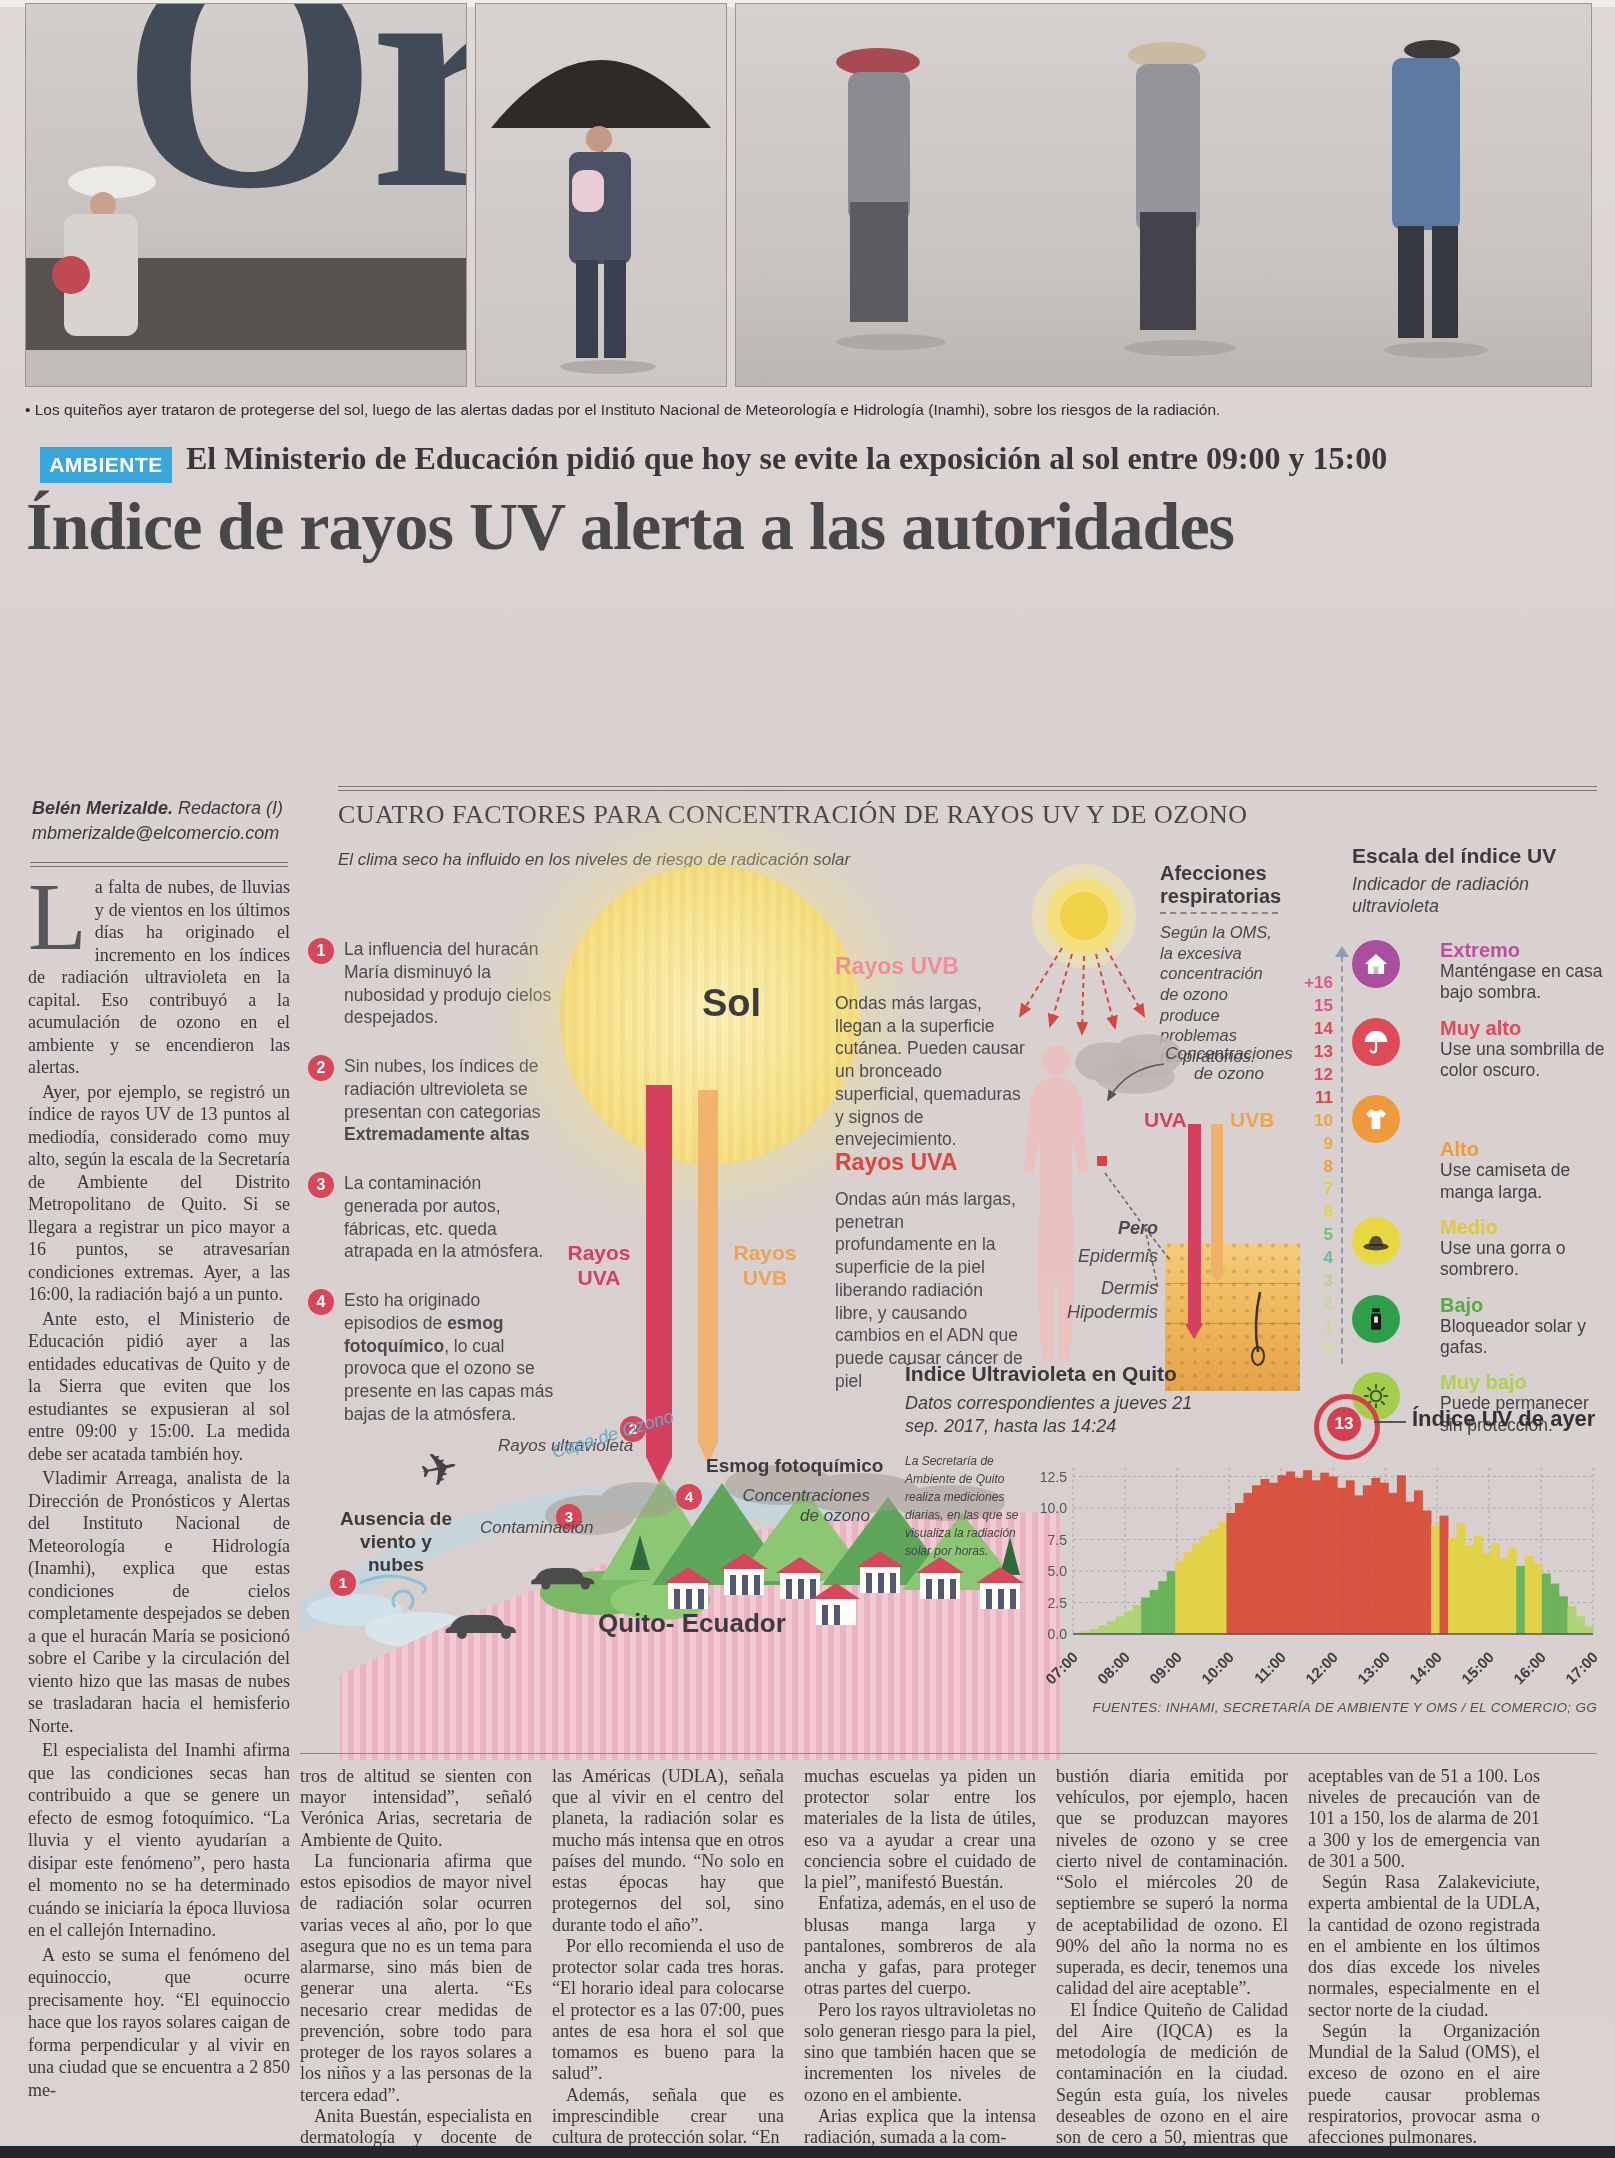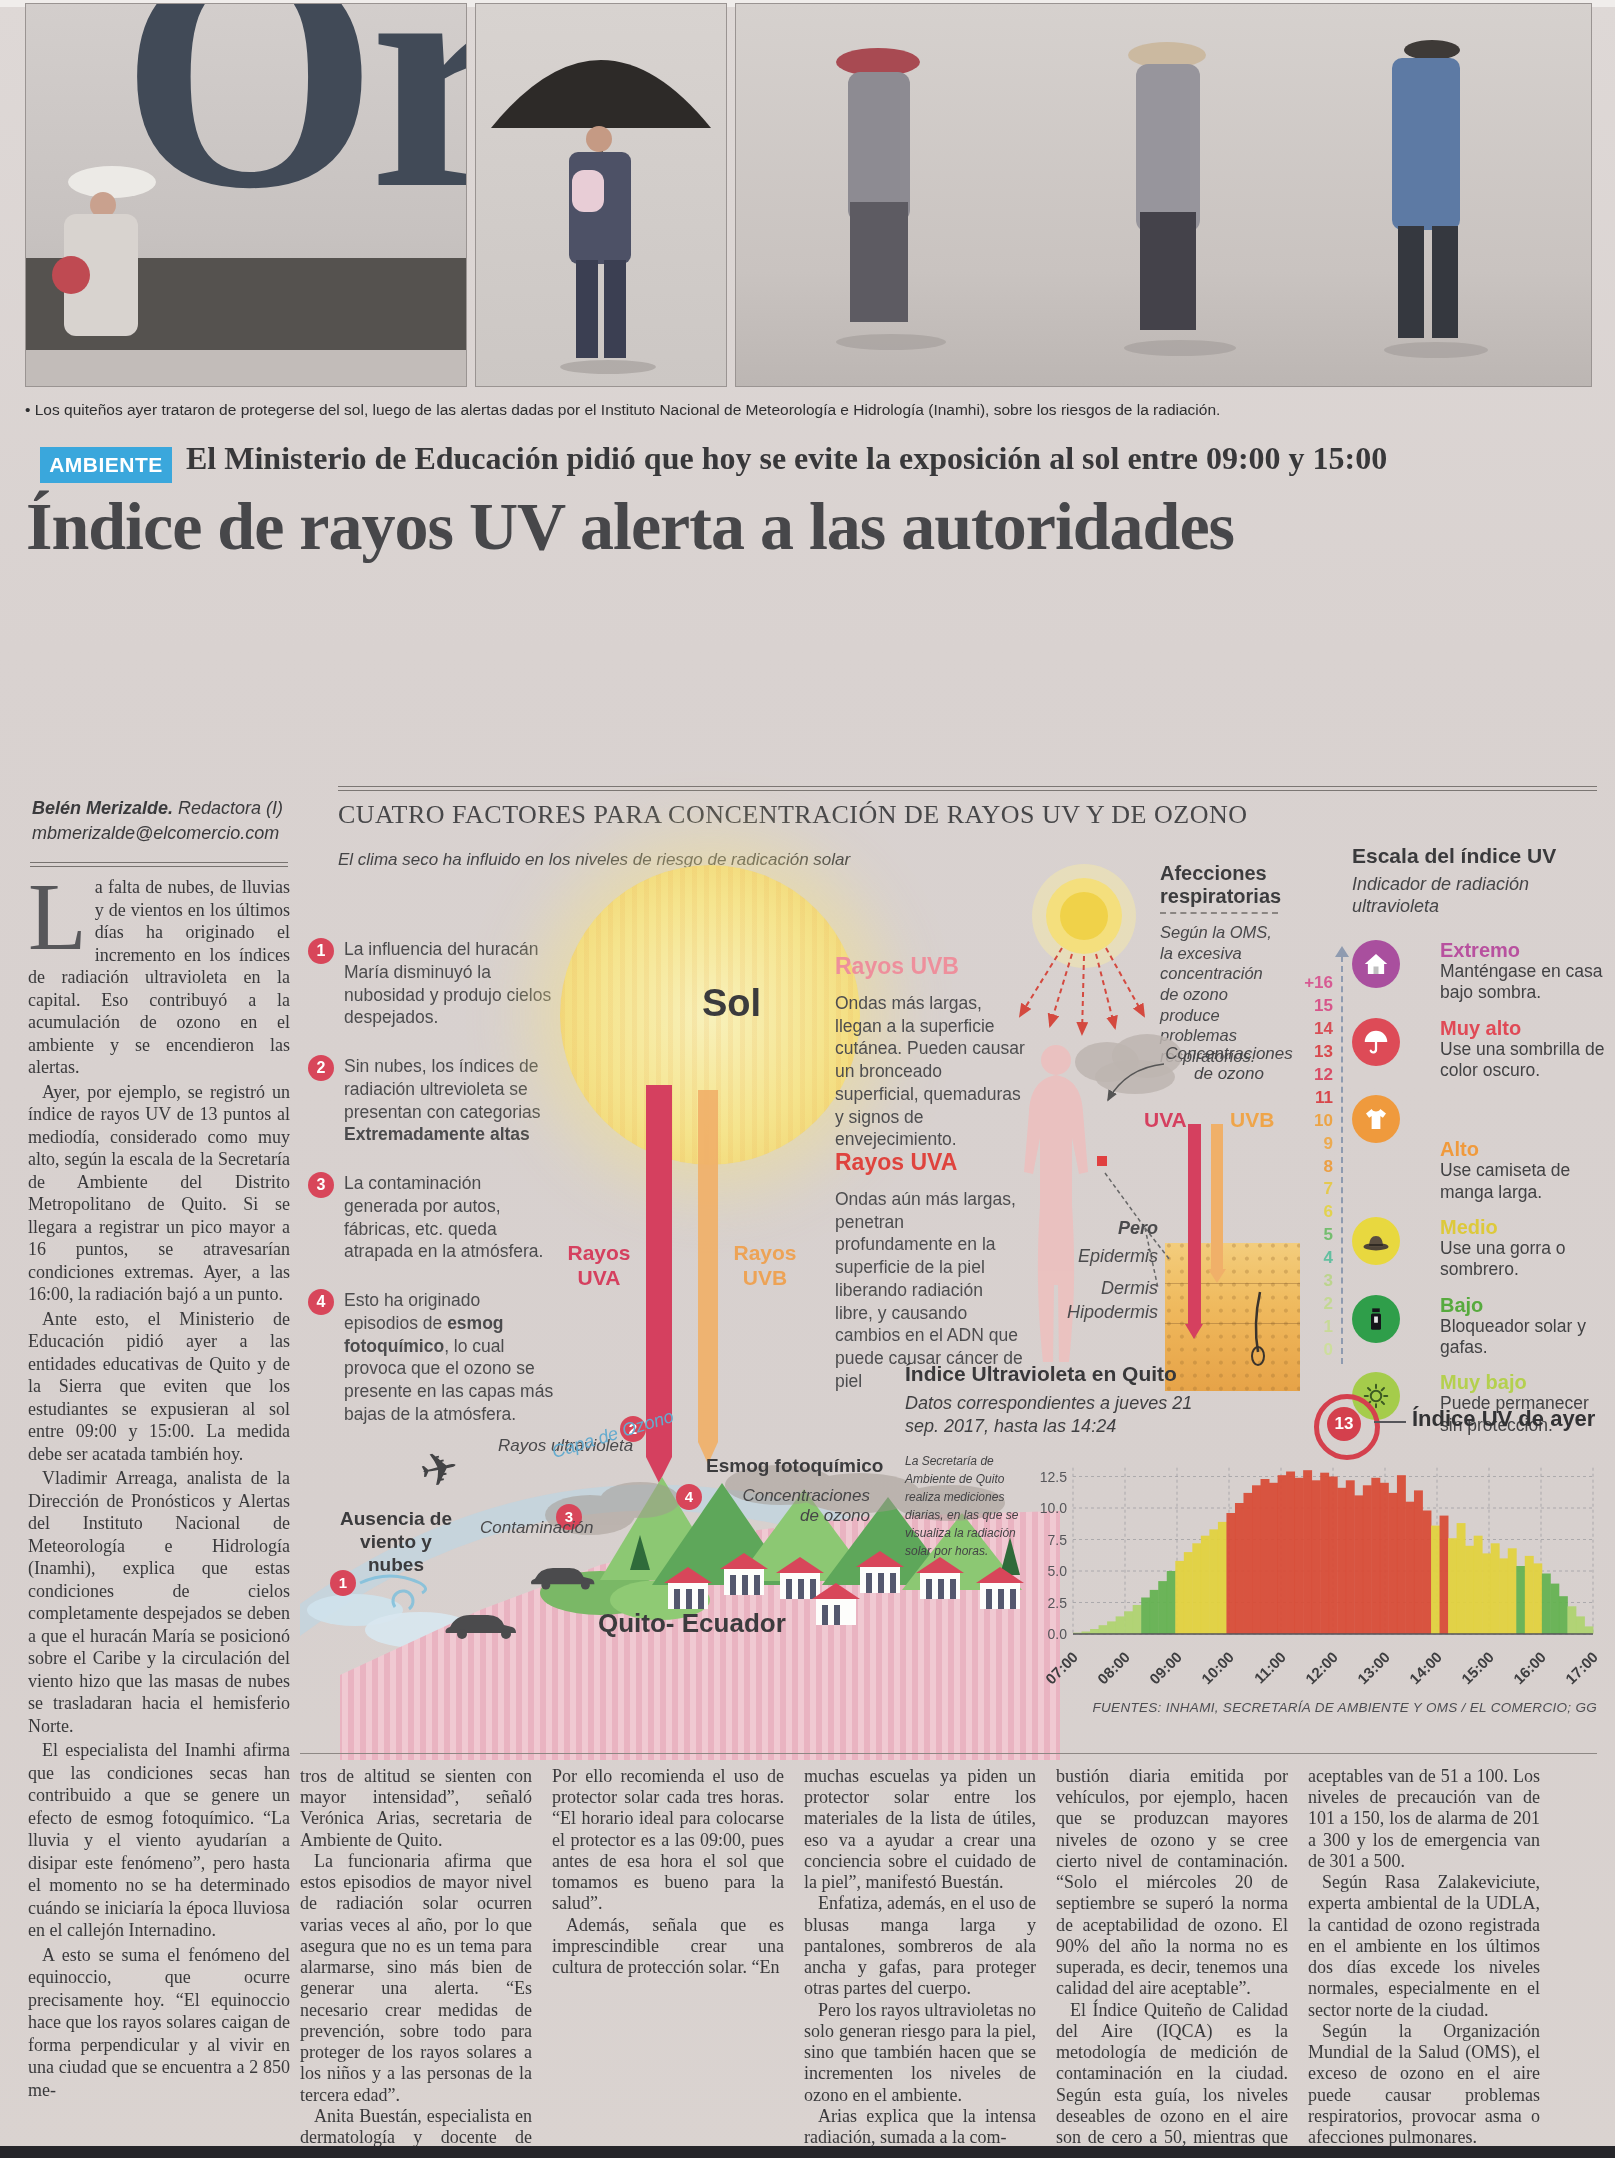--- a/index.html
+++ b/index.html
@@ -643,21 +643,22 @@
 
   <div id="bottomRule" class="abs"></div>
 
   <div id="cols" class="abs">
       <div class="col">
         <p>tros de altitud se sienten con mayor intensidad”, señaló Verónica Arias, secretaria de Ambiente de Quito.</p>
         <p>La funcionaria afirma que estos episodios de mayor nivel de radiación solar ocurren varias veces al año, por lo que asegura que no es un tema para alarmarse, sino más bien de generar una alerta. “Es necesario crear medidas de prevención, sobre todo para proteger de los rayos solares a los niños y a las personas de la tercera edad”.</p>
         <p>Anita Buestán, especialista en dermatología y docente de Medicina de la Universidad de</p>
       </div>
       <div class="col">
-        <p>Por ello recomienda el uso de protector solar cada tres horas. “El horario ideal para colocarse el protector es a las 09:00, pues antes de esa hora el sol que tomamos es bueno para la salud”.</p>
+        <p>las Américas (UDLA), señala que al vivir en el centro del planeta, la radiación solar es mucho más intensa que en otros países del mundo. “No solo en estas épocas hay que protegernos del sol, sino durante todo el año”.</p>
+        <p>Por ello recomienda el uso de protector solar cada tres horas. “El horario ideal para colocarse el protector es a las 07:00, pues antes de esa hora el sol que tomamos es bueno para la salud”.</p>
         <p>Además, señala que es imprescindible crear una cultura de protección solar. “En</p>
       </div>
       <div class="col">
         <p>muchas escuelas ya piden un protector solar entre los materiales de la lista de útiles, eso va a ayudar a crear una conciencia sobre el cuidado de la piel”, manifestó Buestán.</p>
         <p>Enfatiza, además, en el uso de blusas manga larga y pantalones, sombreros de ala ancha y gafas, para proteger otras partes del cuerpo.</p>
         <p>Pero los rayos ultravioletas no solo generan riesgo para la piel, sino que también hacen que se incrementen los niveles de ozono en el ambiente.</p>
         <p>Arias explica que la intensa radiación, sumada a la com-</p>
       </div>
       <div class="col">
         <p>bustión diaria emitida por vehículos, por ejemplo, hacen que se produzcan mayores niveles de ozono y se cree cierto nivel de contaminación. “Solo el miércoles 20 de septiembre se superó la norma de aceptabilidad de ozono. El 90% del año la norma no es superada, es decir, tenemos una calidad del aire aceptable”.</p>

